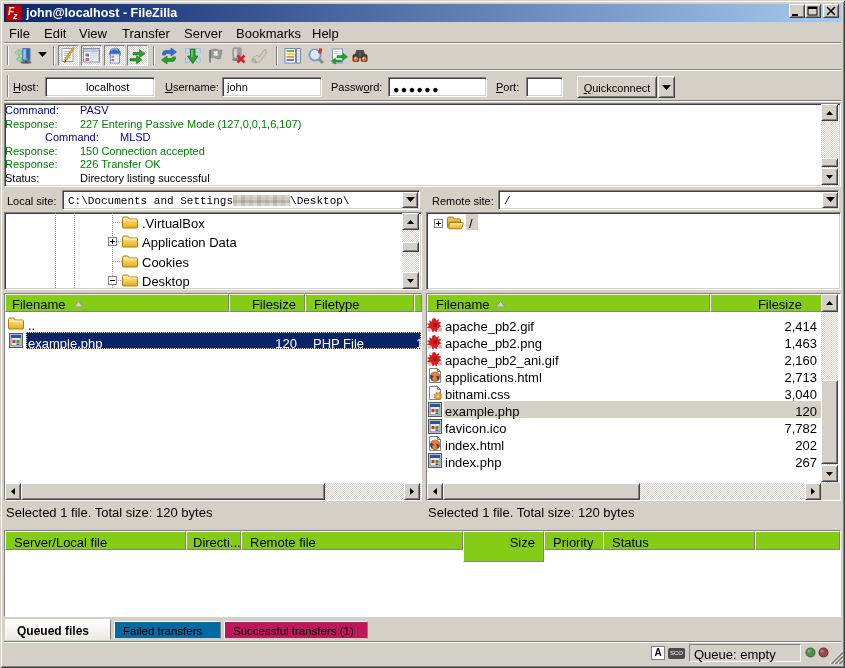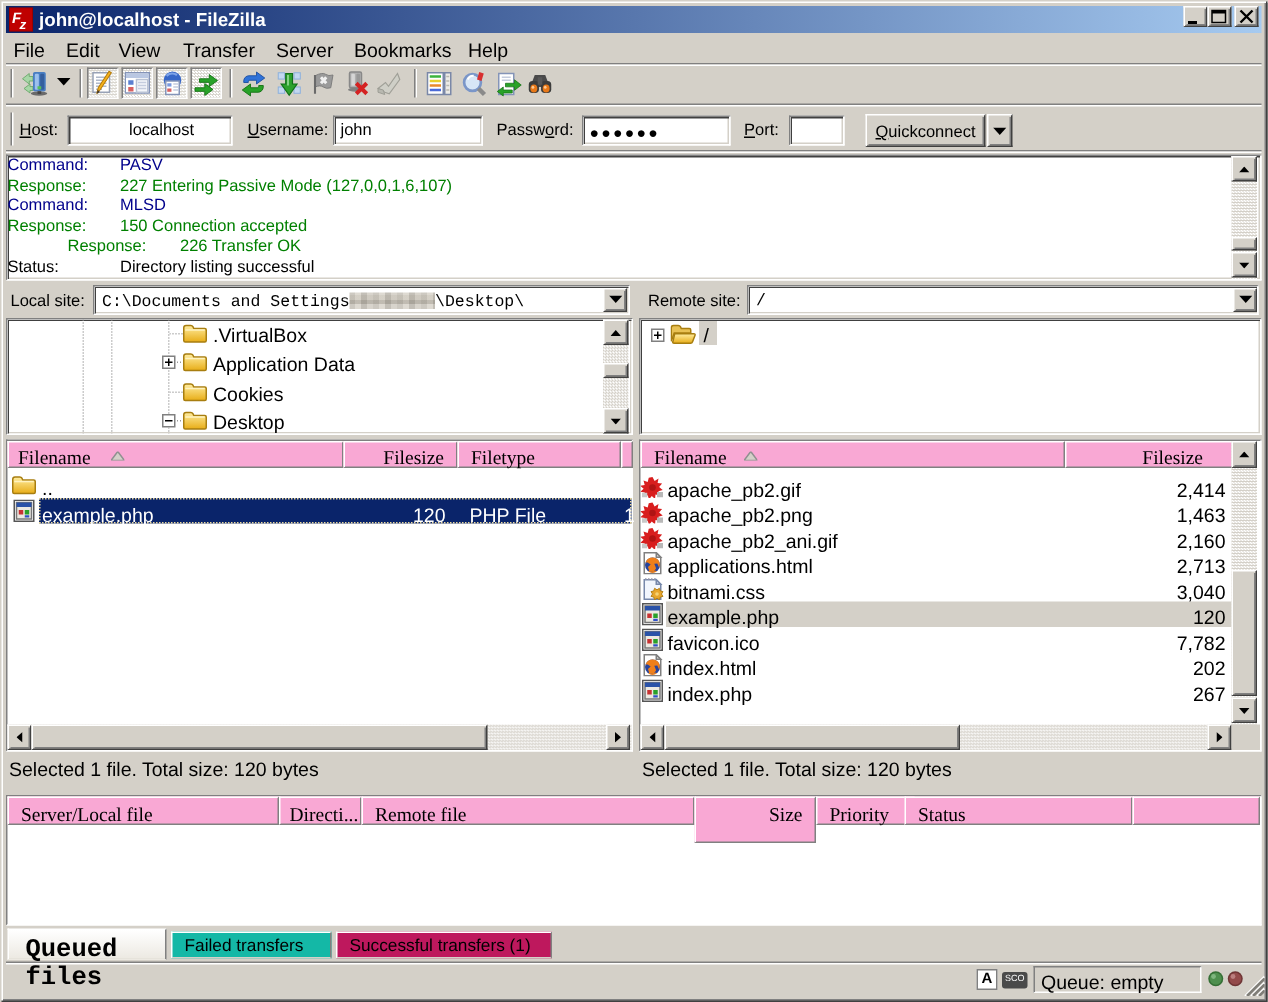--- a/index.html
+++ b/index.html
@@ -10,21 +10,21 @@
 
 .sunken { border:1px solid; border-color:#808080 #fff #fff #808080; box-shadow: inset 1px 1px 0 #404040, inset -1px -1px 0 #d4d0c8; font-family: Liberation Mono, monospace; }
 .sunken2 { border:1px solid; border-color:#808080 #fff #fff #808080; }
 .raised { border:1px solid; border-color:#fff #404040 #404040 #fff; box-shadow: inset 1px 1px 0 #d4d0c8, inset -1px -1px 0 #808080; }
 .etchh { height:2px; border-top:1px solid #808080; border-bottom:1px solid #fff; }
 .etchv { width:2px; border-left:1px solid #808080; border-right:1px solid #fff; }
 .white { background:#fff; }
 .track { background-image: repeating-conic-gradient(#fff 0% 25%, #d4d0c8 25% 50%); background-size:2px 2px; }
 .sbbtn { background:#d4d0c8; border:1px solid; border-color:#fff #404040 #404040 #fff; box-shadow: inset 1px 1px 0 #d4d0c8, inset -1px -1px 0 #808080; display:flex; align-items:center; justify-content:center; }
 .sbthumb { background:#d4d0c8; border:1px solid; border-color:#fff #404040 #404040 #fff; box-shadow: inset 1px 1px 0 #d4d0c8, inset -1px -1px 0 #808080; }
-.hdr { background:#f9a8d4; border:1px solid; border-color:#fff #808080 #808080 #fff;font-family:Liberation Serif, serif; }
+.hdr { background:#84cc16; border:1px solid; border-color:#fff #808080 #808080 #fff; }
 
 #titlebar { left:4px; top:4px; width:837px; height:18px; background:linear-gradient(90deg,#0a246a,#a6caf0); display:flex; align-items:center; }
 #titletext { color:#fff; font-weight:bold; font-size:12.5px; margin-left:3px; }
 .winbtn { position:absolute; top:4px; width:16px; height:14px; background:#d4d0c8; border:1px solid; border-color:#fff #404040 #404040 #fff; box-shadow: inset 1px 1px 0 #d4d0c8, inset -1px -1px 0 #808080; }
 
 #menubar { left:0px; top:23px; width:841px; height:19px; }
 #menubar span { position:absolute; top:3px; }
 
 .tbtn { position:absolute; top:45px; width:21px; height:21px; border:1px solid; border-color:#808080 #fff #fff #808080; background-image: repeating-conic-gradient(#fff 0% 25%, #d9d6cf 25% 50%); background-size:2px 2px; display:flex; align-items:center; justify-content:center; }
 .ticon { position:absolute; top:47px; }
@@ -254,23 +254,23 @@
       <svg class="abs" style="left:3px;top:8px" width="9" height="6">
         <path d="M0 0 h9 l-4.5 5 z" fill="#000"></path>
       </svg>
     </div>
   <div class="abs etchh" style="left:4px;top:100px;width:837px;"></div>
 
   <div class="abs sunken white" style="left:4px;top:103px;width:837px;height:84px;"></div>
   <div class="abs" id="log" style="left:5px;top:104px;width:815px;height:82px;font-size:11px;">
     <div class="logline" style="top:0px;color:#00008b;"><span class="loglabel">Command:</span>PASV</div>
     <div class="logline" style="top:13.5px;color:#008000;"><span class="loglabel">Response:</span>227 Entering Passive Mode (127,0,0,1,6,107)</div>
-    <div class="logline" style="top:27px;color:#00008b;"><span class="loglabel">Command:</span>MLSD</div>
+    <div class="logline" style="top:27px;color:#00008b;padding-left:40px;"><span class="loglabel">Command:</span>MLSD</div>
     <div class="logline" style="top:40.5px;color:#008000;"><span class="loglabel">Response:</span>150 Connection accepted</div>
-    <div class="logline" style="top:54px;color:#008000;padding-left:40px;"><span class="loglabel">Response:</span>226 Transfer OK</div>
+    <div class="logline" style="top:54px;color:#008000;"><span class="loglabel">Response:</span>226 Transfer OK</div>
     <div class="logline" style="top:67.5px;color:#000;"><span class="loglabel">Status:</span>Directory listing successful</div>
   </div>
 
   <div class="abs track" style="left:821px;top:104px;width:17px;height:82px;"></div>
   <div class="abs sbbtn" style="left:821px;top:104px;width:17px;height:17px;">
       <svg width="7" height="4">
         <path d="M0 4 h7 l-3.5 -4 z" fill="#000"></path>
       </svg>
     </div>
   <div class="abs sbthumb" style="left:821px;top:158px;width:17px;height:9px;"></div>
@@ -471,22 +471,22 @@
 
   <div class="abs sunken2 white" style="left:4px;top:530px;width:837px;height:87px;"></div>
   <div class="abs hdr" style="left:5px;top:531px;width:181px;height:19px;padding:3px 0 0 8px;">Server/Local file</div>
   <div class="abs hdr" style="left:186px;top:531px;width:55px;height:19px;padding:3px 0 0 6px;">Directi...</div>
   <div class="abs hdr" style="left:241px;top:531px;width:222px;height:19px;padding:3px 0 0 8px;">Remote file</div>
   <div class="abs hdr" style="left:463px;top:531px;width:81px;height:31px;padding:3px 8px 0 0;text-align:right;">Size</div>
   <div class="abs hdr" style="left:544px;top:531px;width:66px;height:19px;padding:3px 0 0 8px;">Priority</div>
   <div class="abs hdr" style="left:603px;top:531px;width:152px;height:19px;padding:3px 0 0 8px;">Status</div>
   <div class="abs hdr" style="left:755px;top:531px;width:85px;height:19px;"></div>
 
-  <div class="abs" style="left:5px;top:619px;width:106px;height:21px;background:linear-gradient(#fff,#ece9e2);border:1px solid;border-color:#fff #808080 #ece9e2 #fff;font-weight:bold;padding:4px 0 0 11px;font-size:17px;font-family:Liberation Mono, monospace;">Queued files</div>
-  <div class="abs" style="left:114px;top:621px;width:107px;height:18px;background:#14b8a6;border:1px solid;border-color:#fff #808080 #d4d0c8 #fff;padding:3px 0 0 8px;font-size:11.5px;">Failed transfers</div>
+  <div class="abs" style="left:5px;top:619px;width:106px;height:21px;background:linear-gradient(#fff,#ece9e2);border:1px solid;border-color:#fff #808080 #ece9e2 #fff;font-weight:bold;padding:4px 0 0 11px;font-size:12px;">Queued files</div>
+  <div class="abs" style="left:114px;top:621px;width:107px;height:18px;background:#0369a1;border:1px solid;border-color:#fff #808080 #d4d0c8 #fff;padding:3px 0 0 8px;font-size:11.5px;">Failed transfers</div>
   <div class="abs" style="left:224px;top:621px;width:144px;height:18px;background:#be185d;border:1px solid;border-color:#fff #808080 #d4d0c8 #fff;padding:3px 0 0 8px;font-size:11.5px;">Successful transfers (1)</div>
 
   <div class="abs etchh" style="left:4px;top:641px;width:837px;"></div>
   <div class="abs" style="left:651px;top:646px;width:14px;height:14px;background:#fff;border:1px solid #808080;font-weight:bold;text-align:center;font-size:10px;padding-top:0px;">A</div>
   <div class="abs" style="left:668px;top:648px;width:17px;height:11px;background:#4a4a4a;border-radius:2px;color:#fff;font-size:6px;text-align:center;padding-top:2px;">SCO</div>
   <div class="abs" style="left:689px;top:644px;width:112px;height:18px;border:1px solid;border-color:#808080 #fff #fff #808080;padding:2px 0 0 4px;">Queue: empty</div>
   <svg class="abs" style="left:805px;top:647px;" width="11" height="11">
       <circle cx="5.5" cy="5.5" r="5" fill="#356f35"></circle>
       <circle cx="5.5" cy="5.5" r="4" fill="#4e8f4e"></circle>
       <circle cx="4" cy="4" r="1.6" fill="#7fb67f"></circle>

